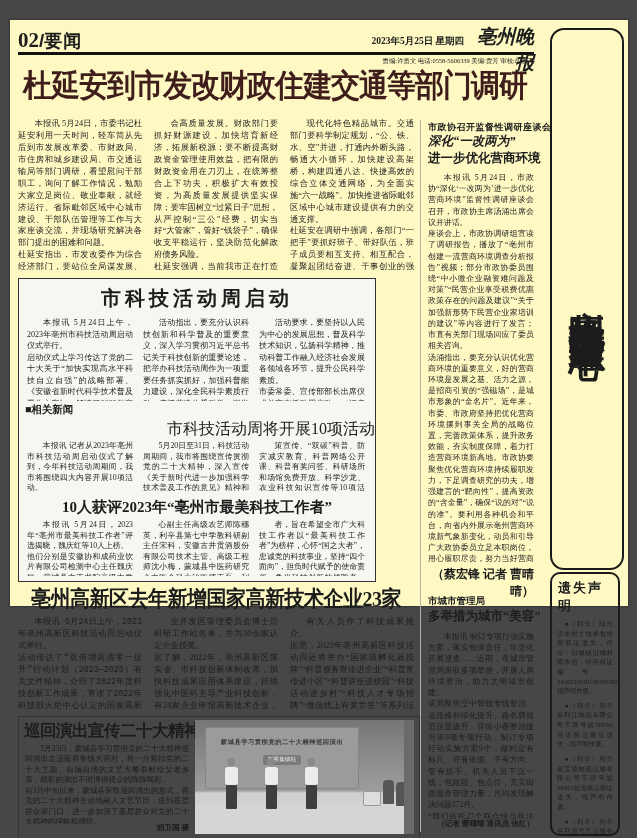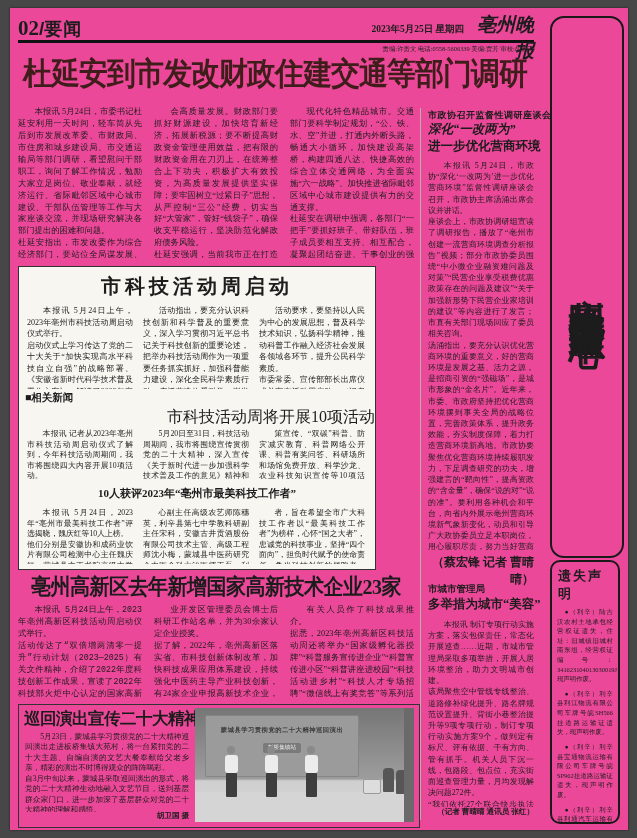--- a/index.html
+++ b/index.html
@@ -4,22 +4,22 @@
 <style>
   html,body{margin:0;padding:0;}
   body{
     width:637px;height:838px;position:relative;
     background:#474747;
     font-family:"Liberation Serif", serif;
     color:#1c1c1c;
     overflow:hidden;
   }
   .page{
-    position:absolute;left:10px;top:8px;width:618px;height:822px;
-    background:#ec4899;
+    position:absolute;left:10px;top:20px;width:618px;height:586px;
+    background:#fef9c3;
     box-shadow:0 0 2px rgba(0,0,0,.6);
   }
   .abs{position:absolute;}
   
   .sec-label{left:8px;top:8px;font-weight:900;}
   .sec-num{font-family:"Liberation Serif",serif;font-size:21px;font-weight:700;}
   .sec-slash{font-size:19px;font-weight:900;font-family:"Liberation Sans",sans-serif;}
   .sec-name{font-size:18px;font-weight:900;font-family:"Liberation Sans",sans-serif;letter-spacing:1px;}
   .head-rule{left:8px;top:32px;width:516px;height:3px;background:#111;}
   .date-line{left:318px;top:15px;width:136px;font-size:9.5px;font-weight:700;text-align:right;white-space:nowrap;}
@@ -44,21 +44,21 @@
   .v-rule{left:410px;top:100px;width:1px;height:712px;background:#b6b2aa;}
   
   .science-box{left:8px;top:258px;width:356px;height:302px;border:1px solid #333;background:#f8f6f0;}
   .s-title{left:0;top:6px;width:100%;text-align:center;font-size:20px;font-weight:900;letter-spacing:4px;}
   .s-col{top:38px;height:84px;width:106px;font-size:8px;}
   .s-col.c0{left:8px;} .s-col.c1{left:124px;} .s-col.c2{left:240px;}
   .rel-tag{left:6px;top:124px;font-size:10.5px;font-weight:900;font-family:"Liberation Sans",sans-serif;}
   .r1-title{left:0;top:140px;width:100%;text-align:right;font-size:16px;font-weight:400;}
   .r1-col{top:162px;height:53px;width:106px;font-size:7.8px;line-height:1.36;}
   .r1-col.c0{left:8px;} .r1-col.c1{left:124px;} .r1-col.c2{left:240px;}
-  .r2-title{left:0;top:219px;width:100%;text-align:center;font-size:11px;font-weight:900;}
+  .r2-title{left:0;top:219px;width:100%;text-align:center;font-size:15px;font-weight:900;}
   .r2-col{top:241px;height:56px;width:106px;font-size:7.8px;line-height:1.36;}
   .r2-col.c0{left:8px;} .r2-col.c1{left:124px;} .r2-col.c2{left:240px;}
   
   .gx-headline{left:6px;top:564px;width:400px;text-align:center;font-size:20px;font-weight:900;letter-spacing:-0.5px;white-space:nowrap;transform:scaleY(1.1);transform-origin:top;}
   .gx{top:596px;height:94px;width:124px;}
   .gx.c0{left:8px;font-family:Liberation Mono, monospace;} .gx.c1{left:144px;} .gx.c2{left:280px;}
   
   .tour-box{left:8px;top:696px;width:400px;height:122px;border:1px solid #333;}
   .t-title{left:5px;top:3px;width:172px;font-size:16.5px;font-weight:900;font-family:"Liberation Sans",sans-serif;letter-spacing:-0.5px;white-space:nowrap;}
   .t-body{left:6px;top:27px;width:164px;height:80px;font-size:7.6px;line-height:1.38;}

